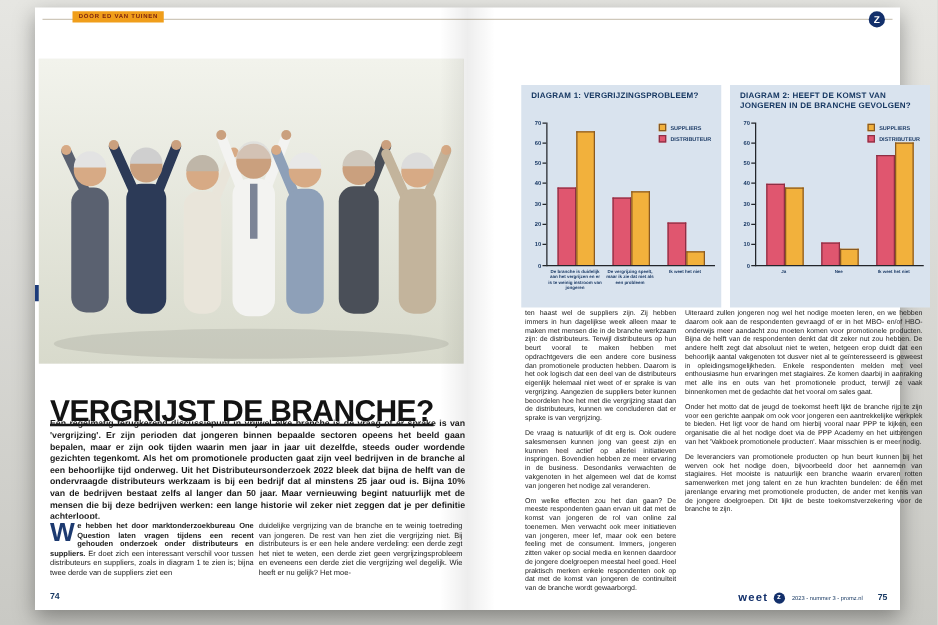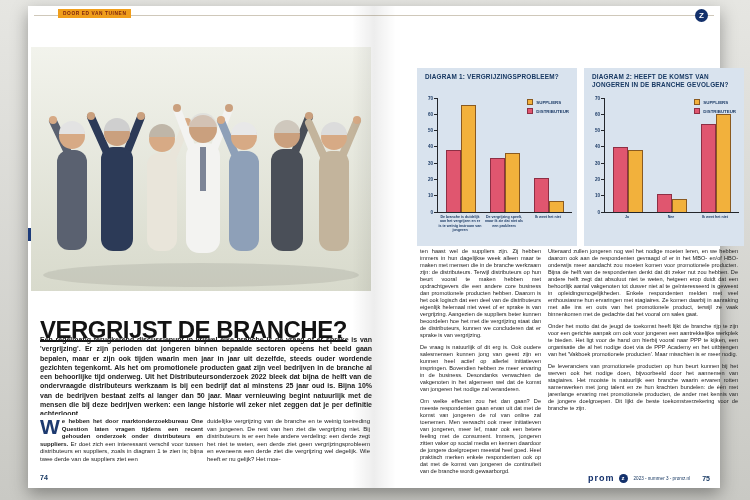--- a/index.html
+++ b/index.html
@@ -286,20 +286,20 @@
       <p>De vraag is natuurlijk of dit erg is. Ook oudere salesmensen kunnen jong van geest zijn en kunnen heel actief op allerlei initiatieven inspringen. Bovendien hebben ze meer ervaring in de business. Desondanks verwachten de vakgenoten in het algemeen wel dat de komst van jongeren het nodige zal veranderen.</p>
       <p>Om welke effecten zou het dan gaan? De meeste respondenten gaan ervan uit dat met de komst van jongeren de rol van online zal toenemen. Men verwacht ook meer initiatieven van jongeren, meer lef, maar ook een betere feeling met de consument. Immers, jongeren zitten vaker op social media en kennen daardoor de jongere doelgroepen meestal heel goed. Heel praktisch merken enkele respondenten ook op dat met de komst van jongeren de continuïteit van de branche wordt gewaarborgd.</p>
     </div>
     <div class="rcol rcol-b">
       <p>Uiteraard zullen jongeren nog wel het nodige moeten leren, en we hebben daarom ook aan de respondenten gevraagd of er in het MBO- en/of HBO-onderwijs meer aandacht zou moeten komen voor promotionele producten. Bijna de helft van de respondenten denkt dat dit zeker nut zou hebben. De andere helft zegt dat absoluut niet te weten, hetgeen erop duidt dat een behoorlijk aantal vakgenoten tot dusver niet al te geïnteresseerd is geweest in opleidingsmogelijkheden. Enkele respondenten melden met veel enthousiasme hun ervaringen met stagiaires. Ze komen daarbij in aanraking met alle ins en outs van het promotionele product, terwijl ze vaak binnenkomen met de gedachte dat het vooral om sales gaat.</p>
       <p>Onder het motto dat de jeugd de toekomst heeft lijkt de branche rijp te zijn voor een gerichte aanpak om ook voor jongeren een aantrekkelijke werkplek te bieden. Het ligt voor de hand om hierbij vooral naar PPP te kijken, een organisatie die al het nodige doet via de PPP Academy en het uitbrengen van het 'Vakboek promotionele producten'. Maar misschien is er meer nodig.</p>
       <p>De leveranciers van promotionele producten op hun beurt kunnen bij het werven ook het nodige doen, bijvoorbeeld door het aannemen van stagiaires. Het mooiste is natuurlijk een branche waarin ervaren rotten samenwerken met jong talent en ze hun krachten bundelen: de één met jarenlange ervaring met promotionele producten, de ander met kennis van de jongere doelgroepen. Dit lijkt de beste toekomstverzekering voor de branche te zijn.</p>
     </div>
 
     <div class="footer-right">
-      <span class="logo-prom">prom</span>
+      <span class="logo-prom">weet</span>
       <span class="logo-z-small">z</span>
       <span class="footer-meta">2023 - nummer 3 - promz.nl</span>
       <span class="pn-right">75</span>
     </div>
 
   </div>
 </div>
 
 </body></html>

